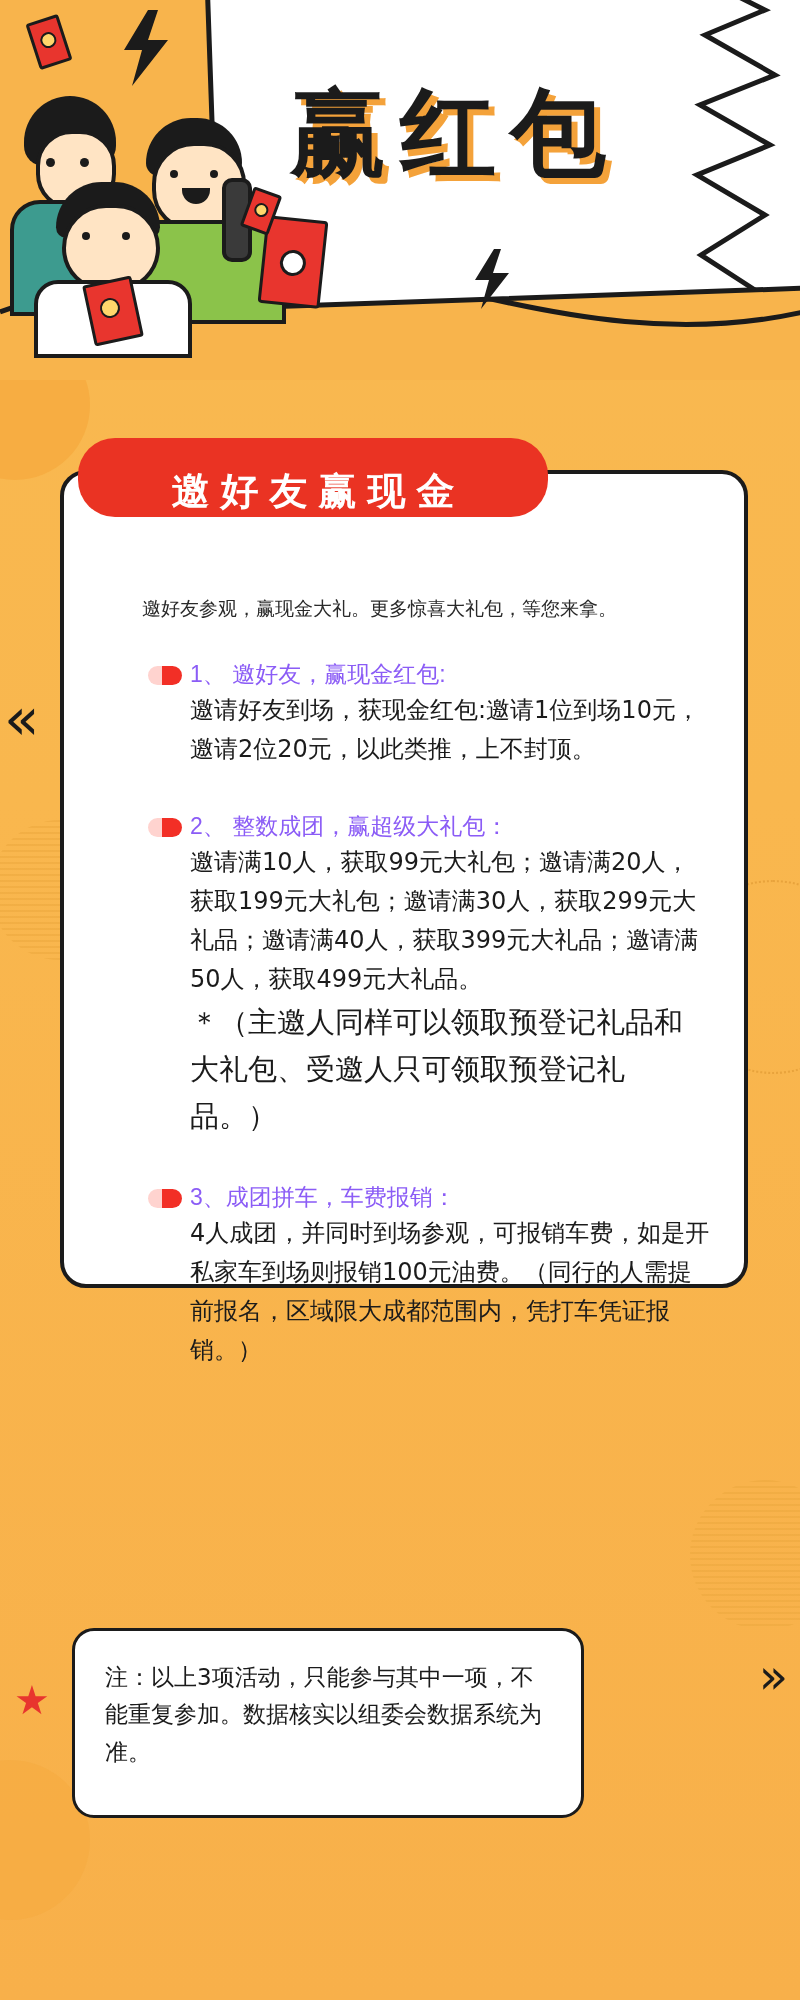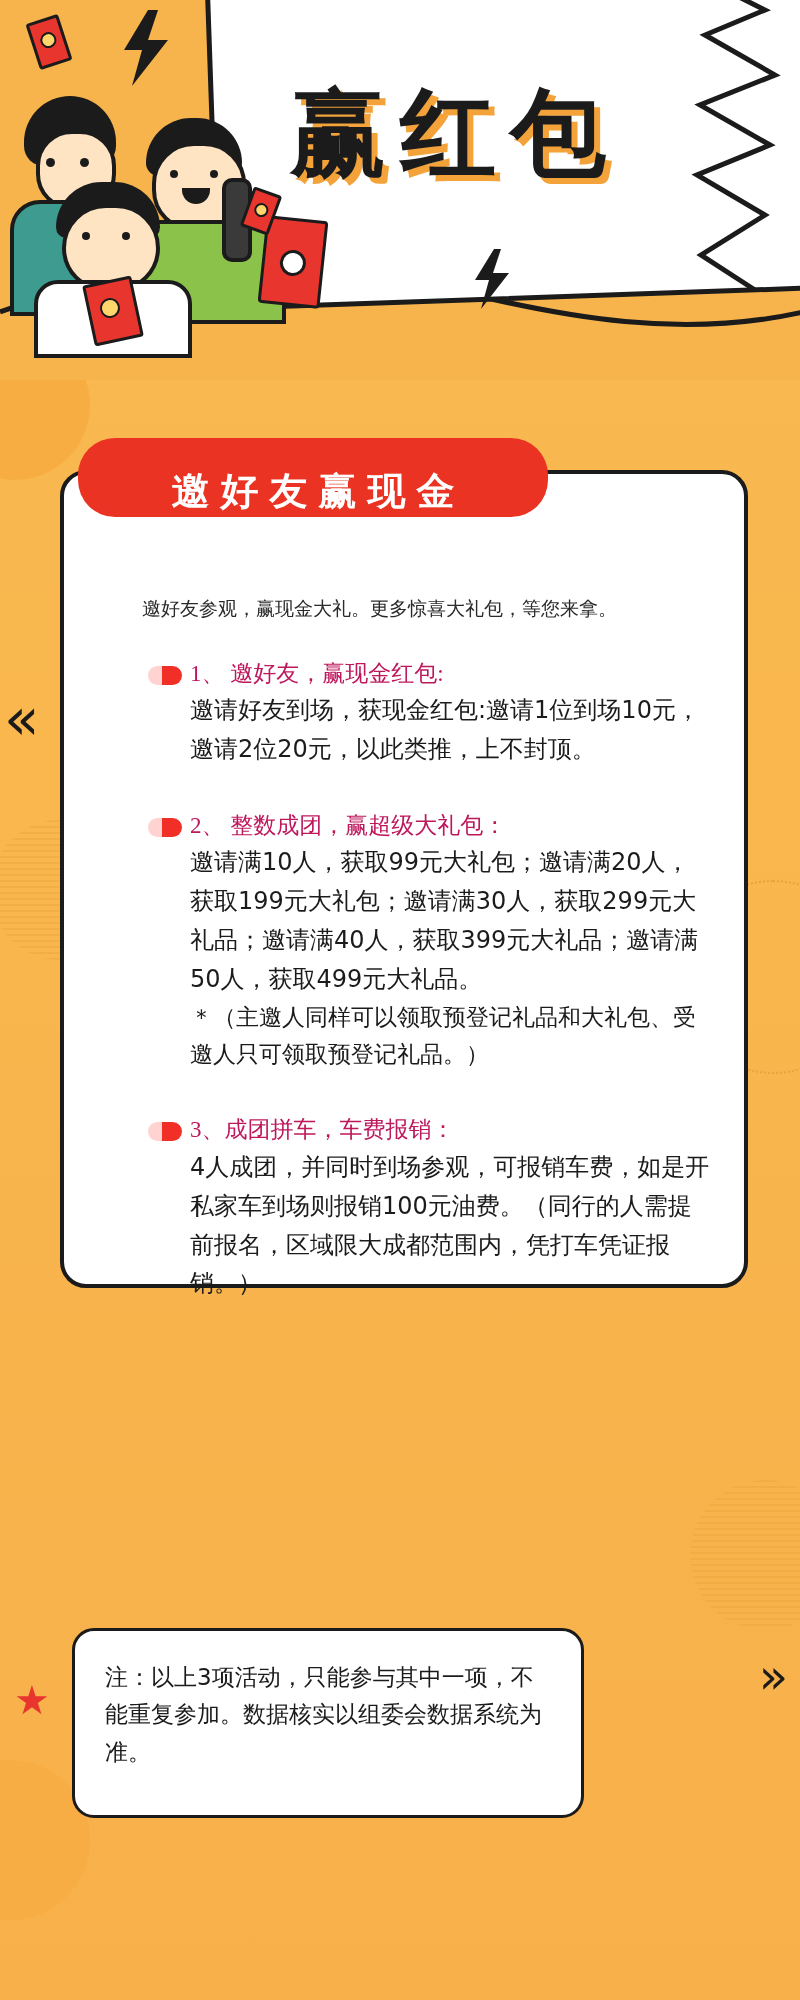--- a/index.html
+++ b/index.html
@@ -156,32 +156,32 @@
   }
   .bullet {
     position: absolute;
     left: 6px; top: 9px;
     width: 34px; height: 19px;
     border-radius: 10px;
     background: linear-gradient(90deg,#ffd3cf 0%, #ffd3cf 42%, #f22f26 42%, #f22f26 100%);
   }
   .item-head {
     font-size: 23px;
-    color: #be185d;
+    color: #8b5cf6;
     line-height: 1.5;
-    font-family: Liberation Serif, serif;
+    font-family: Liberation Sans, sans-serif;
   }
   .item-body {
     font-size: 24px;
     color: #1b1b1b;
     line-height: 1.62;
     font-family: "DejaVu Sans", "Liberation Sans", sans-serif;
   }
   .item-note {
-    font-size: 23px;
+    font-size: 29px;
     color: #1b1b1b;
     line-height: 1.62;
     font-family: Liberation Sans, sans-serif;
   }
 
   
   .note-card {
     position: absolute;
     left: 72px; top: 1628px;
     width: 512px; height: 190px;

